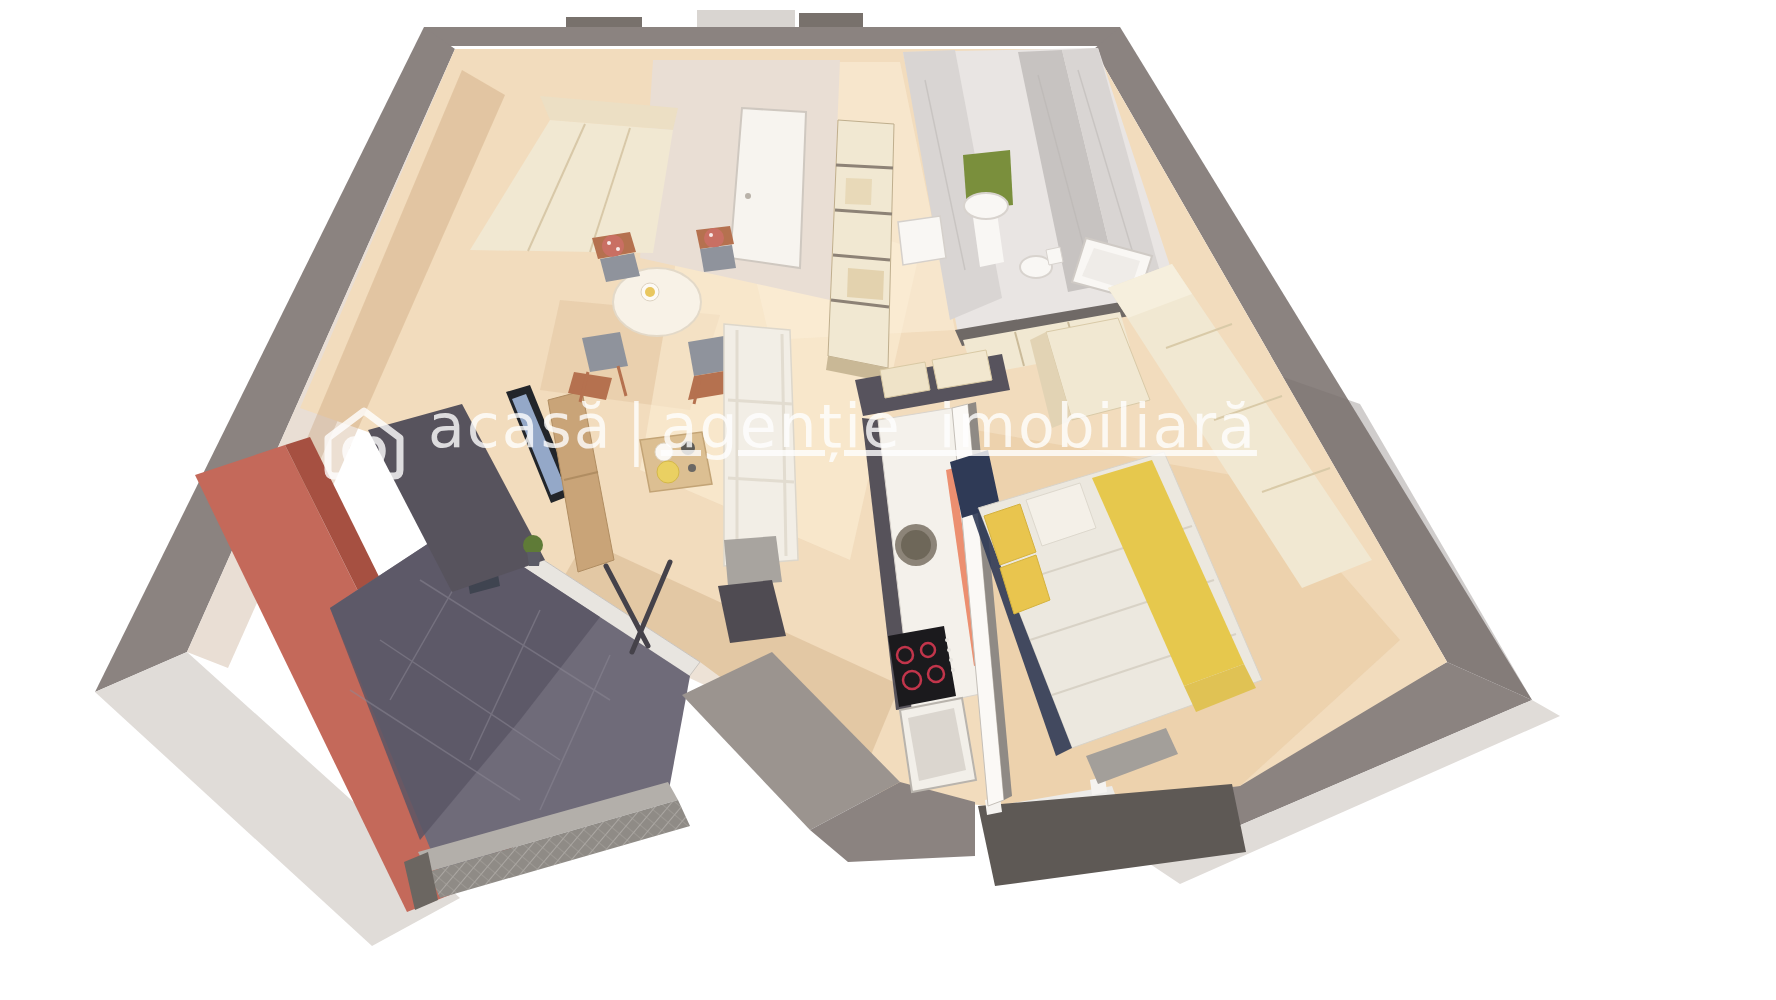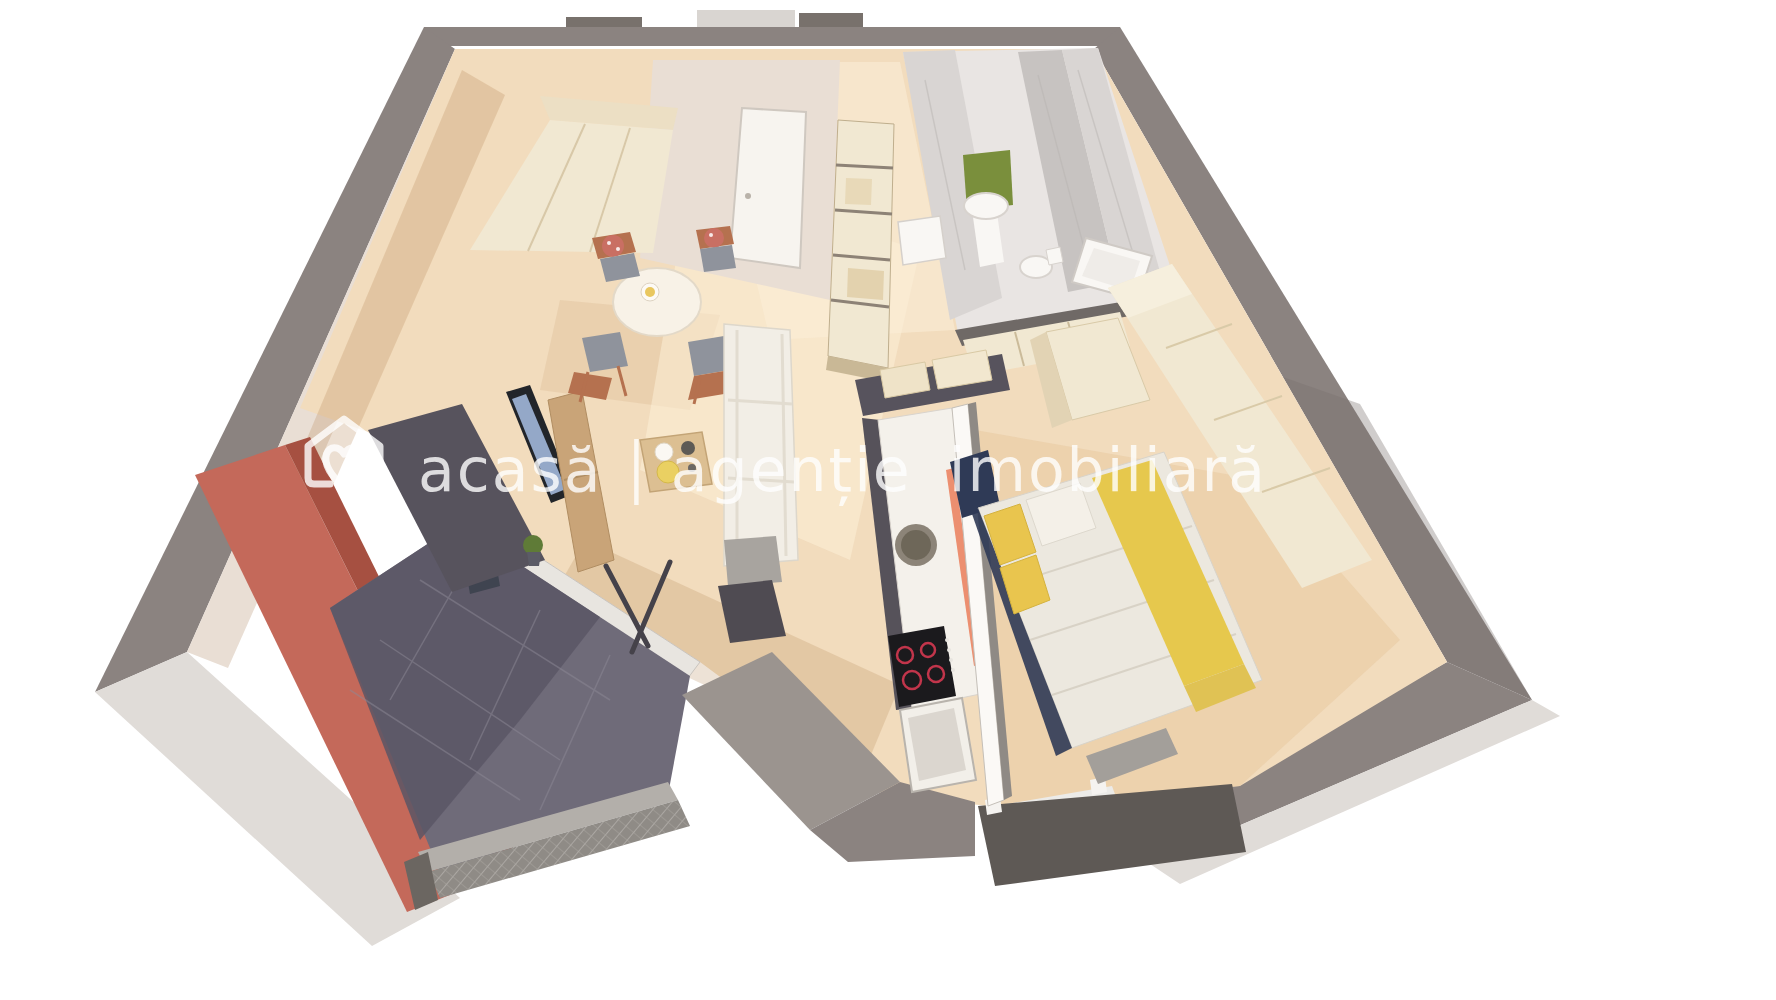--- a/index.html
+++ b/index.html
@@ -1,29 +1,29 @@
 <!DOCTYPE html>
 <html style="--bg: #ffffff; --wallOuter: #8b8380; --wallOuterDark: #78716c; --wallOuterLight: #9b948f; --wallBottomFace: #e0dcd8; --wallInner: #e9ded4; --wallInnerLight: #f0e6dd; --floorWood: #f2dcbd; --floorShadow: #b98c5c; --floorSun: #fdf2da; --bathFloor: #e9e5e3; --balconyRed: #c4695a; --balconyRedDark: #a65041; --balconyFloor: #6f6b79; --balconyFloorDark: #5a5665; --railing: #8f8b86; --railingLight: #b3afaa; --accentWall: #57535d; --tvBlack: #22252a; --tvScreen: #94a8c8; --woodFurniture: #c9a478; --coffeeWood: #dcbf92; --chairWood: #b5714f; --seatGray: #8f939c; --cushionFloral: #c96f63; --sofaWhite: #f2eee6; --tableWhite: #f8f2e7; --creamCab: #f1e8d2; --creamCabSide: #e2d3b4; --marbleWall: #d9d5d3; --marbleDark: #c7c3c1; --fixtureWhite: #f9f7f4; --counterTop: #f4f1eb; --counterAccent: #ec8f70; --cooktop: #1b1a1d; --burner: #c2354b; --sinkOuter: #8c8478; --sinkInner: #6e6759; --duvet: #ece8df; --runnerYellow: #e6c84d; --pillowYellow: #e9c54e; --bedNavy: #2f3a56; --benchGray: #a39f9a; --stepDark: #5e5955; --windowSill: #ecebe8; --doorWhite: #f7f4ef; --plantGreen: #5f7b37; --artGreen: #7a8f3c; --dividerWhite: #fbf9f6; --dividerGray: #8f8a85; --watermarkColor: #ffffff; --watermarkOpacity: 0.8;"><head>
 <meta charset="utf-8">
 <style>
   html,body{margin:0;padding:0;background:#fff;}
   body{width:1776px;height:1000px;overflow:hidden;font-family:"DejaVu Sans",sans-serif;}
   .stage{position:relative;width:1776px;height:1000px;background:var(--bg,#fff);}
   .scene{position:absolute;left:0;top:0;}
   .watermark{
-    position:absolute;left:292px;top:396px;height:104px;z-index:2;
-    display:flex;align-items:flex-end;gap:22px;
+    position:absolute;left:312px;top:396px;height:104px;z-index:2;
+    display:flex;align-items:flex-start;gap:12px;
     color:var(--watermarkColor,#fff);
     opacity:var(--watermarkOpacity,0.8);
     pointer-events:none;
   }
   .wm-logo{width:104px;height:96px;flex:none;}
   .wm-text{font-size:60px;line-height:1;letter-spacing:2px;white-space:nowrap;}
   .wm-sep{font-size:66px;line-height:1;transform:scaleX(.8);}
-  .wm-tagline{word-spacing:16px;}
+  .wm-tagline{word-spacing:16px;text-decoration:underline;}
 </style>
 </head>
 <body>
 
 <div class="stage">
 
 <svg class="scene" width="1776" height="1000" viewBox="0 0 1776 1000">
   <defs>
     <pattern id="mesh" width="10" height="10" patternUnits="userSpaceOnUse" patternTransform="rotate(40)">
       <line x1="0" y1="0" x2="0" y2="10" stroke="#c6c2bd" stroke-width="1.5"></line>

